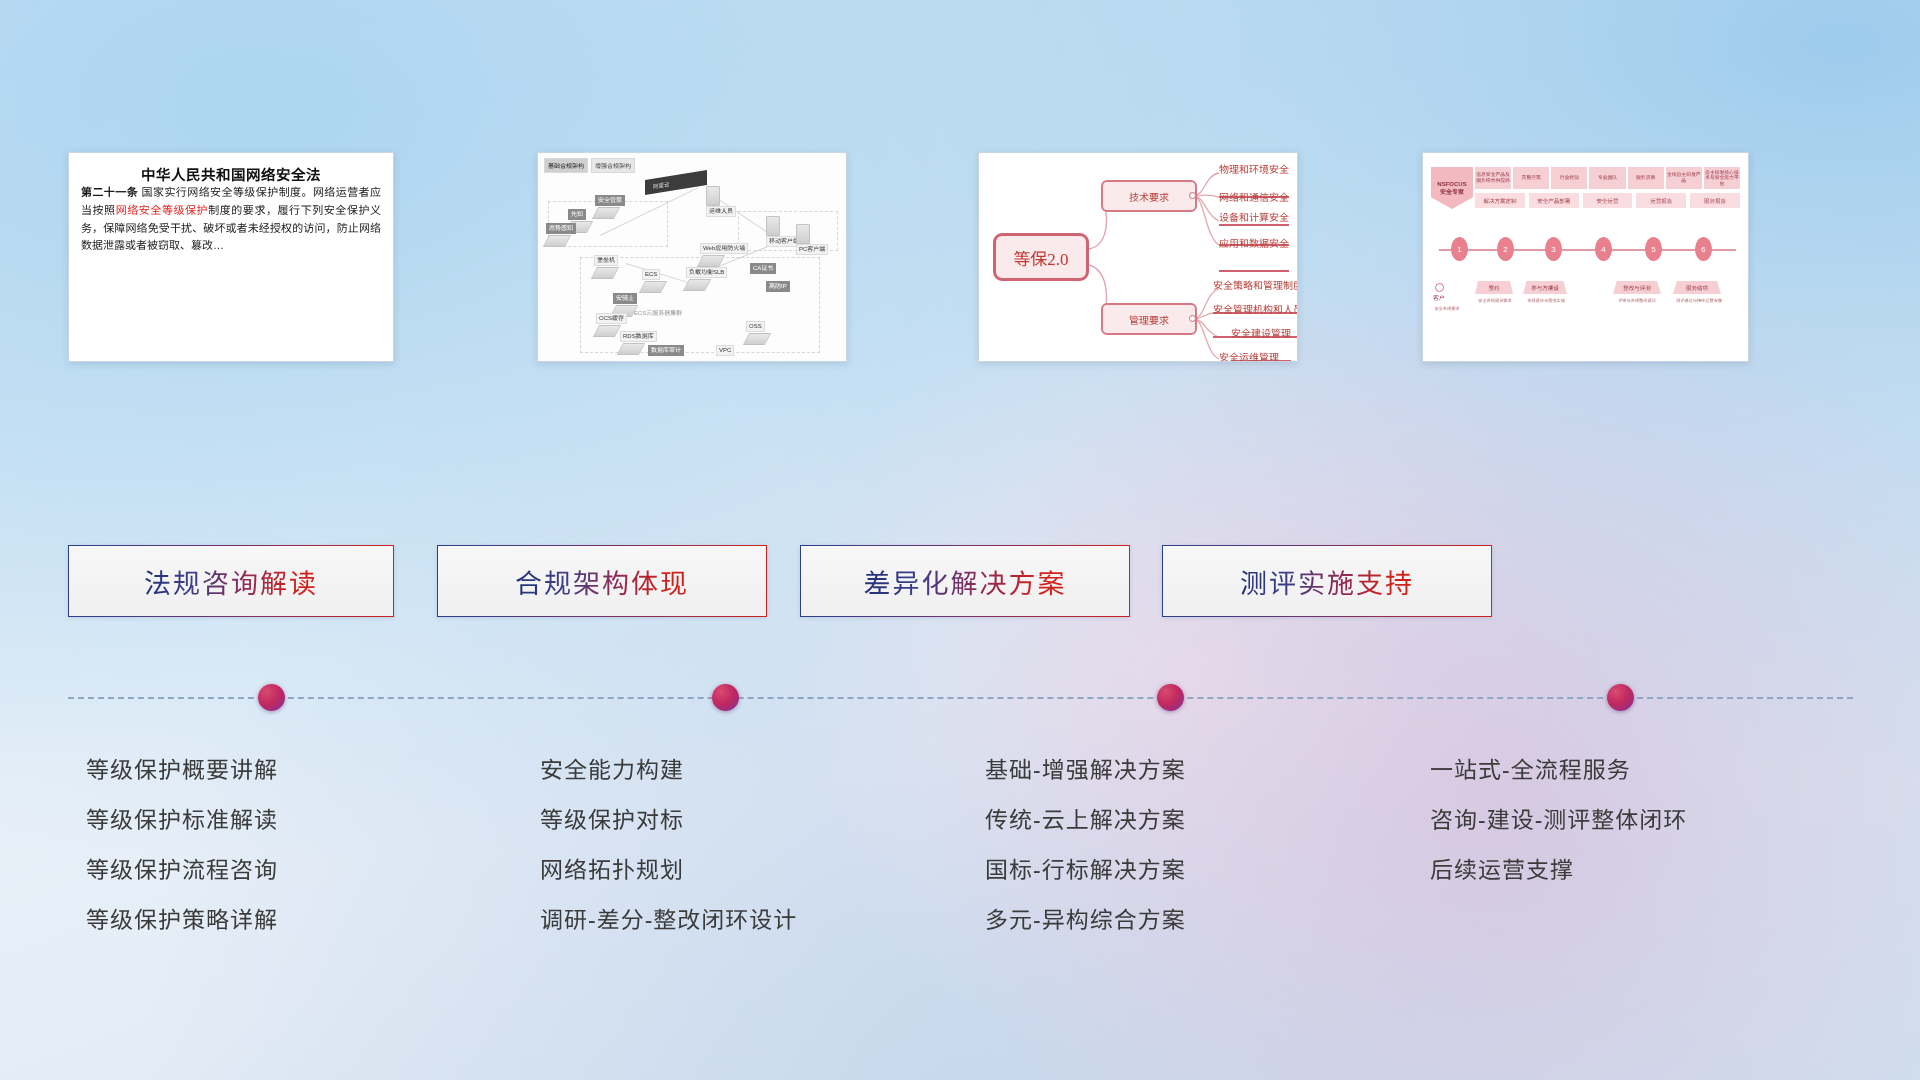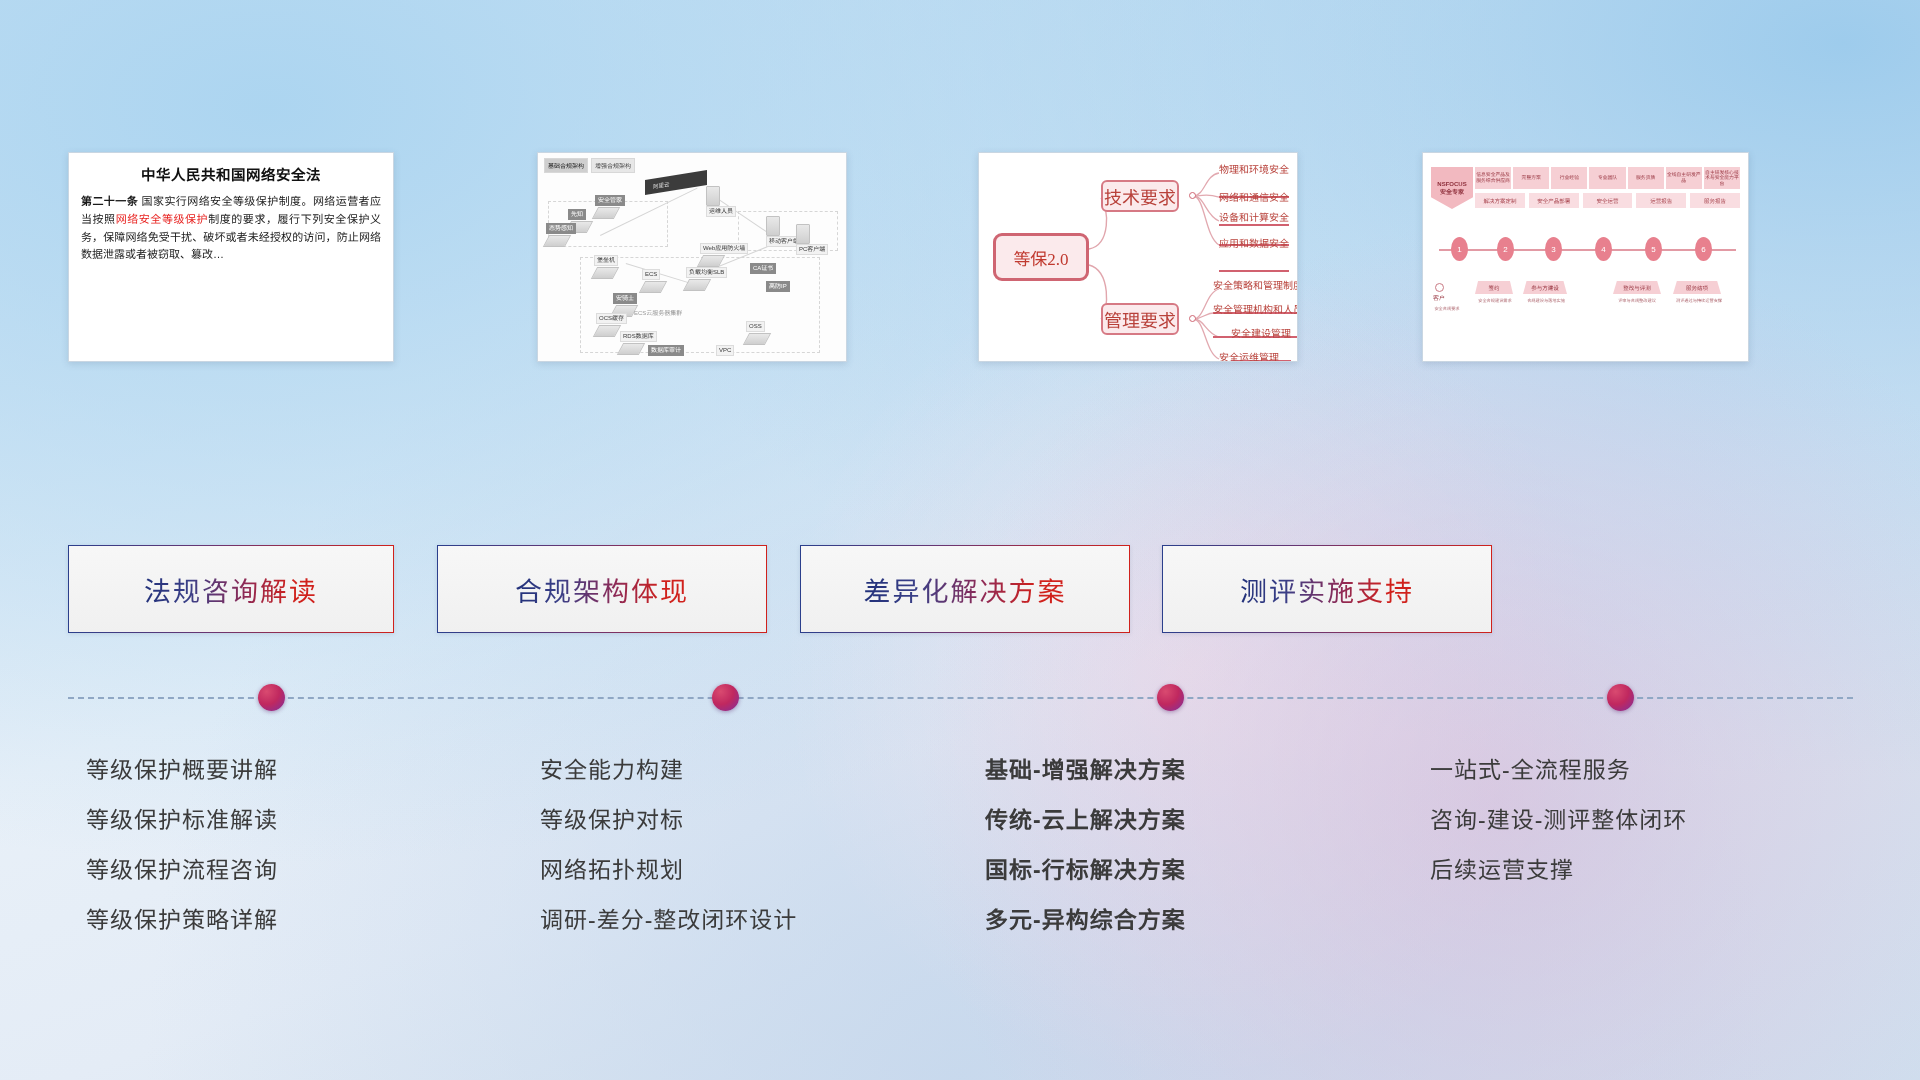--- a/index.html
+++ b/index.html
@@ -28,21 +28,21 @@
   }
   .card-1 { left: 68px;   top: 152px; width: 326px; height: 210px; }
   .card-2 { left: 537px;  top: 152px; width: 310px; height: 210px; }
   .card-3 { left: 978px;  top: 152px; width: 320px; height: 210px; }
   .card-4 { left: 1422px; top: 152px; width: 327px; height: 210px; }
 
   
   .law { padding: 10px 12px 8px; }
   .law-title {
     text-align: center; font-weight: bold; font-size: 14.5px; color: #111;
-    letter-spacing: .5px; margin-bottom: 9px;
+    letter-spacing: .5px; 
   }
   .law p {
     font-size: 11px; line-height: 1.62; color: #1a1a1a; text-align: justify;
     margin-bottom: 4px;
   }
   .law b { font-weight: bold; }
   .law .red { color: #e8211f; }
 
   
   .arch { position: relative; width: 100%; height: 100%; background: #fdfdfd; }
@@ -77,24 +77,24 @@
 
   
   .mind { position: relative; width: 100%; height: 100%; background: #fff; }
   .mm-root {
     position: absolute; left: 14px; top: 80px; width: 96px; height: 48px;
     background: #fbeaec; border: 3px solid #cf6572; border-radius: 9px;
     display: flex; align-items: center; justify-content: center;
     font-size: 17px; color: #c0392f; font-family: "Liberation Serif", serif;
   }
   .mm-branch {
-    position: absolute; width: 78px; height: 32px;
+    position: absolute; width: 96px; height: 32px;
     background: #fbeaec; border: 2px solid #d67984; border-radius: 6px;
     display: flex; align-items: center; justify-content: center;
-    font-size: 18px; color: #b8413a; font-family: "Liberation Serif", serif;
+    font-size: 10px; color: #b8413a; font-family: "Liberation Serif", serif;
   }
   .mm-b1 { left: 122px; top: 27px; }
   .mm-b2 { left: 122px; top: 150px; }
   .mm-dot {
     position: absolute; width: 7px; height: 7px; border: 1px solid #cf6572;
     border-radius: 50%; background: #fff;
   }
   .mm-leaf {
     position: absolute; font-size: 10px; color: #b8413a;
     font-family: "Liberation Serif", serif; white-space: nowrap;
@@ -145,21 +145,21 @@
   .nsf-person {
     position: absolute; left: 10px; top: 130px; font-size: 6px; color: #9c3b46;
     text-align: center;
   }
   .nsf-person .head {
     width: 9px; height: 9px; border: 1px solid #c97a84; border-radius: 50%; margin: 0 auto 1px;
   }
 
   
   .hbox {
-    position: absolute; height: 88px;
+    position: absolute; height: 72px;
     background: linear-gradient(#f7f7f7, #f0f0f0);
     border: 1.5px solid;
     border-image: linear-gradient(90deg, #2b3f8c 0%, #6d3570 45%, #d0211c 100%) 1;
     display: flex; align-items: center; justify-content: center;
     box-shadow: 0 1px 4px rgba(60,80,120,0.14);
   }
   .hbox-label {
     font-size: 27px; font-weight: 500; letter-spacing: 2px;
     background: linear-gradient(90deg, #22317a 0%, #3a3f87 26%, #8e2a56 58%, #d0211c 85%);
     -webkit-background-clip: text; background-clip: text;
@@ -186,21 +186,21 @@
   .tl-dot-4 { left: 1607px; }
 
   
   .blist { position: absolute; top: 745px; width: 370px; text-align: left; }
   .blist li {
     list-style: none; font-size: 23px; color: #3b3b3b; line-height: 50px;
     letter-spacing: 1px;
   }
   .blist-1 { left: 86px; }
   .blist-2 { left: 540px; }
-  .blist-3 { left: 985px; font-weight: bold; }
+  .blist-3 { left: 985px; }
   .blist-4 { left: 1430px; }
 </style>
 </head>
 <body>
 
 <div class="stage">
 
   <div class="card card-1">
     <div class="law">
       <div class="law-title">中华人民共和国网络安全法</div>

